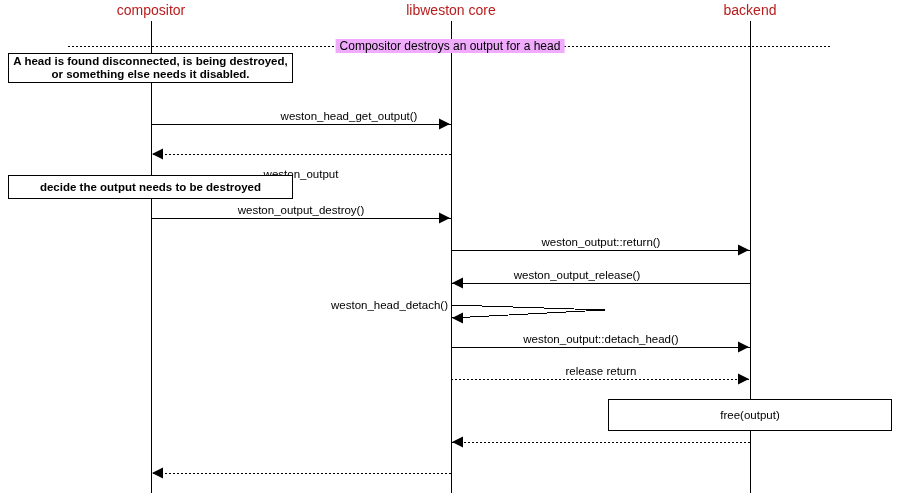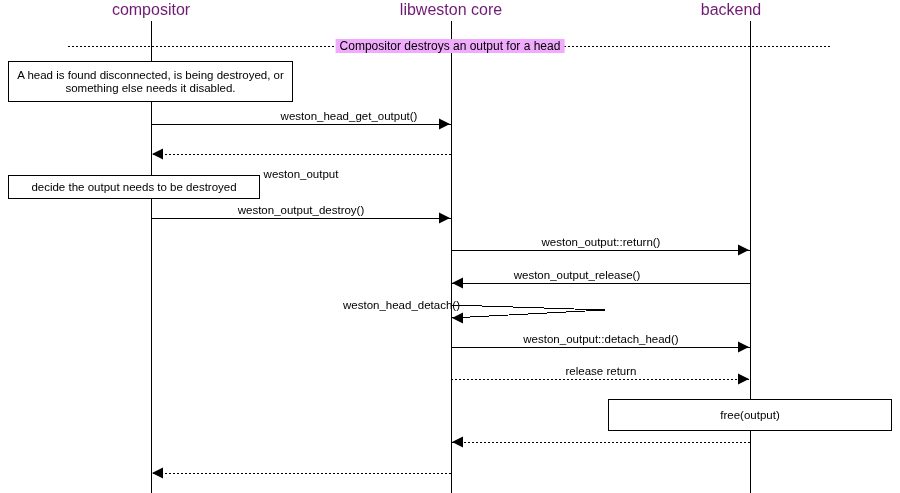--- a/index.html
+++ b/index.html
@@ -21,26 +21,26 @@
   }
   svg.layer {
     position: absolute;
     top: 0;
     left: 0;
     width: 900px;
     height: 493px;
   }
   .actor-label {
     position: absolute;
-    font-size: 16px;
+    font-size: 14px;
     line-height: 14px;
     text-align: center;
     white-space: nowrap;
     transform: translateX(-50%);
-    color: #701a75;
+    color: #b91c1c;
   }
   .sep-label {
     position: absolute;
     font-size: 12px;
     line-height: 14px;
     background: #f0abfc;
     padding: 0 4px;
     white-space: nowrap;
     transform: translateX(-50%);
     color: #000;
@@ -50,21 +50,20 @@
     font-size: 11.5px;
     line-height: 13px;
     white-space: nowrap;
     color: #000;
   }
   .msg-label.center {
     transform: translateX(-50%);
   }
   .msg-label.right-anchor {
     transform: translateX(-100%);
-    margin-left: 12px;
   }
   .note-box {
     position: absolute;
     box-sizing: border-box;
     border: 1px solid #000000;
     background: #ffffff;
     display: flex;
     align-items: center;
     justify-content: center;
     text-align: center;
@@ -106,34 +105,34 @@
       <polygon points="749,379 738,373.5 738,384.5" fill="#000000" stroke="none"></polygon>
       <line x1="750" y1="442" x2="451" y2="442" stroke="#000000" stroke-width="1" shape-rendering="crispEdges" stroke-dasharray="2,2"></line>
       <polygon points="452,442 463,436.5 463,447.5" fill="#000000" stroke="none"></polygon>
       <line x1="451" y1="473" x2="151" y2="473" stroke="#000000" stroke-width="1" shape-rendering="crispEdges" stroke-dasharray="2,2"></line>
       <polygon points="152,473 163,467.5 163,478.5" fill="#000000" stroke="none"></polygon>
     </svg>
 
   <div id="html-layer">
       <div class="actor-label" style="left: 151px; top: 3px;">compositor</div>
       <div class="actor-label" style="left: 451px; top: 3px; text-align: center;">libweston core</div>
-      <div class="actor-label" style="left: 731px; top: 3px;">backend</div>
+      <div class="actor-label" style="left: 750px; top: 3px;">backend</div>
       <div class="sep-label" style="left: 450px; top: 39px;">Compositor destroys an output for a head</div>
       <div class="msg-label center" style="left: 301px; top: 110px; margin-left: 48px;">weston_head_get_output()</div>
       <div class="msg-label center" style="left: 301px; top: 140px; margin-top: 28px;">weston_output</div>
       <div class="msg-label center" style="left: 301px; top: 204px;">weston_output_destroy()</div>
       <div class="msg-label center" style="left: 601px; top: 236px;">weston_output::return()</div>
       <div class="msg-label center" style="left: 577px; top: 269px;">weston_output_release()</div>
       <div class="msg-label right-anchor" style="left: 448px; top: 299px;">weston_head_detach()</div>
       <div class="msg-label center" style="left: 601px; top: 333px;">weston_output::detach_head()</div>
       <div class="msg-label center" style="left: 601px; top: 365px;">release return</div>
-      <div class="note-box" style="left: 8px; top: 61px; width: 285px; height: 41px;">
+      <div class="note-box" style="left: 8px; top: 53px; width: 285px; height: 30px; font-weight: bold;">
         <span>A head is found disconnected, is being destroyed, or something else needs it disabled.</span>
       </div>
-      <div class="note-box" style="left: 8px; top: 175px; width: 252px; height: 24px;">
+      <div class="note-box" style="left: 8px; top: 175px; width: 285px; height: 24px; font-weight: bold;">
         <span>decide the output needs to be destroyed</span>
       </div>
       <div class="note-box" style="left: 608px; top: 399px; width: 284px; height: 32px;">
         <span>free(output)</span>
       </div>
     </div>
 
 </div>
 
 </body></html>

